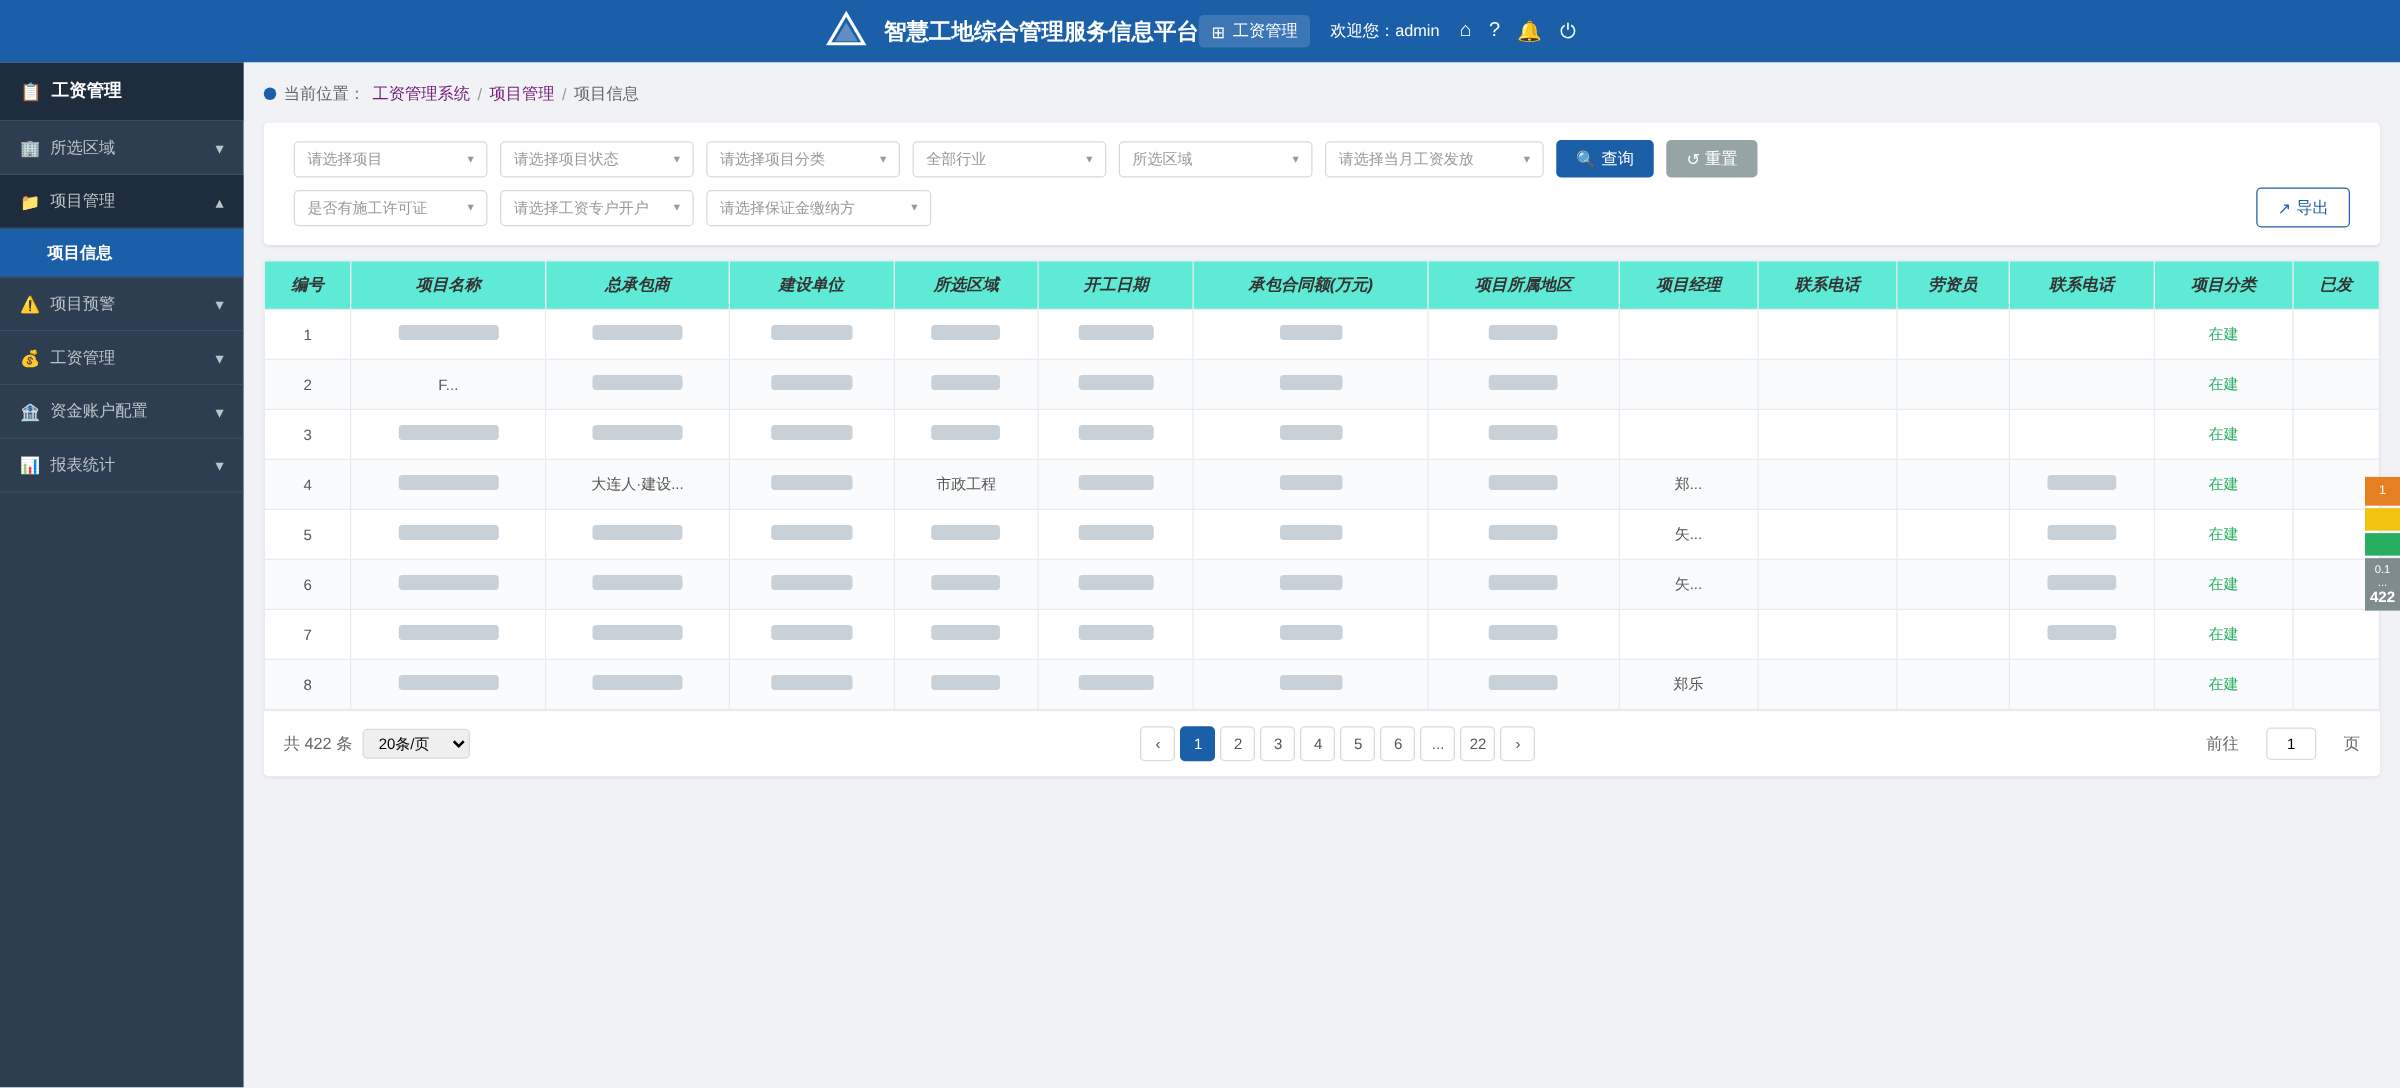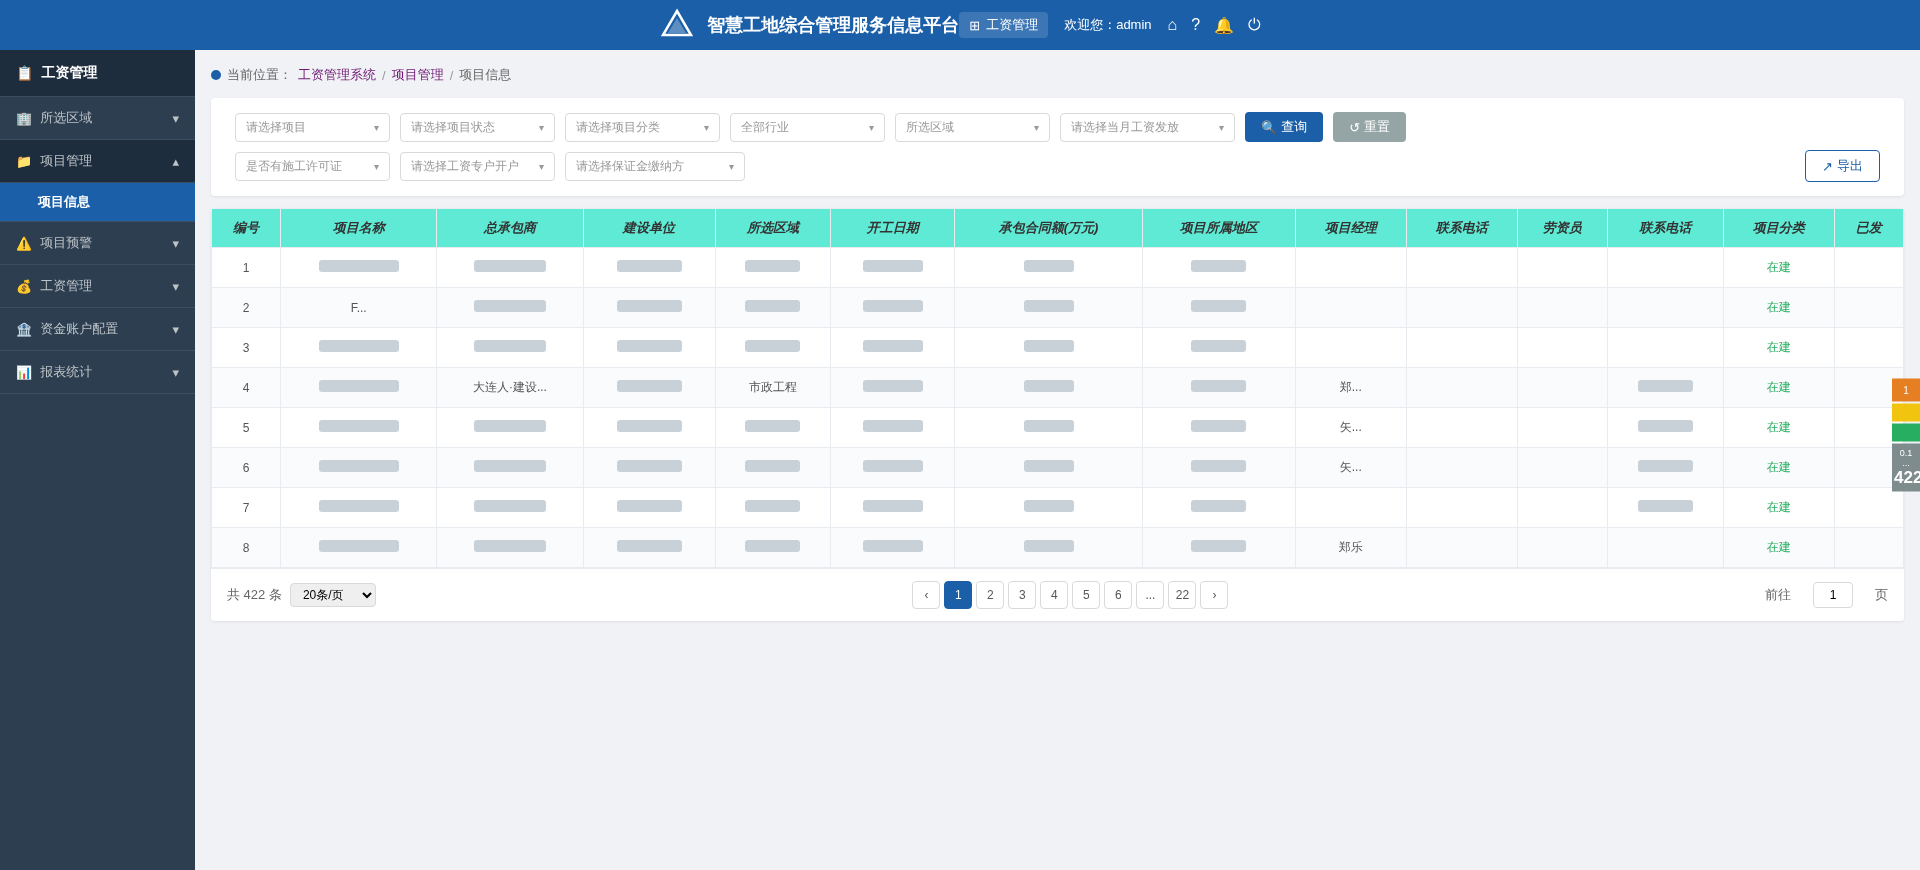--- a/index.html
+++ b/index.html
@@ -575,15 +575,15 @@
   </main>
 </div>
 
 <div class="side-notification">
   <div class="notif-item notif-orange">1</div>
   <div class="notif-item notif-yellow" style="height:18px;"></div>
   <div class="notif-item notif-green" style="height:18px;"></div>
   <div class="notif-item notif-count">
     <div style="font-size:9px;">0.1</div>
     <div style="font-size:9px;">...</div>
-    <div style="font-size:17px;font-weight:bold;">422</div>
+    <div style="font-size:12px;font-weight:bold;">422</div>
   </div>
 </div>
 
 </body></html>

